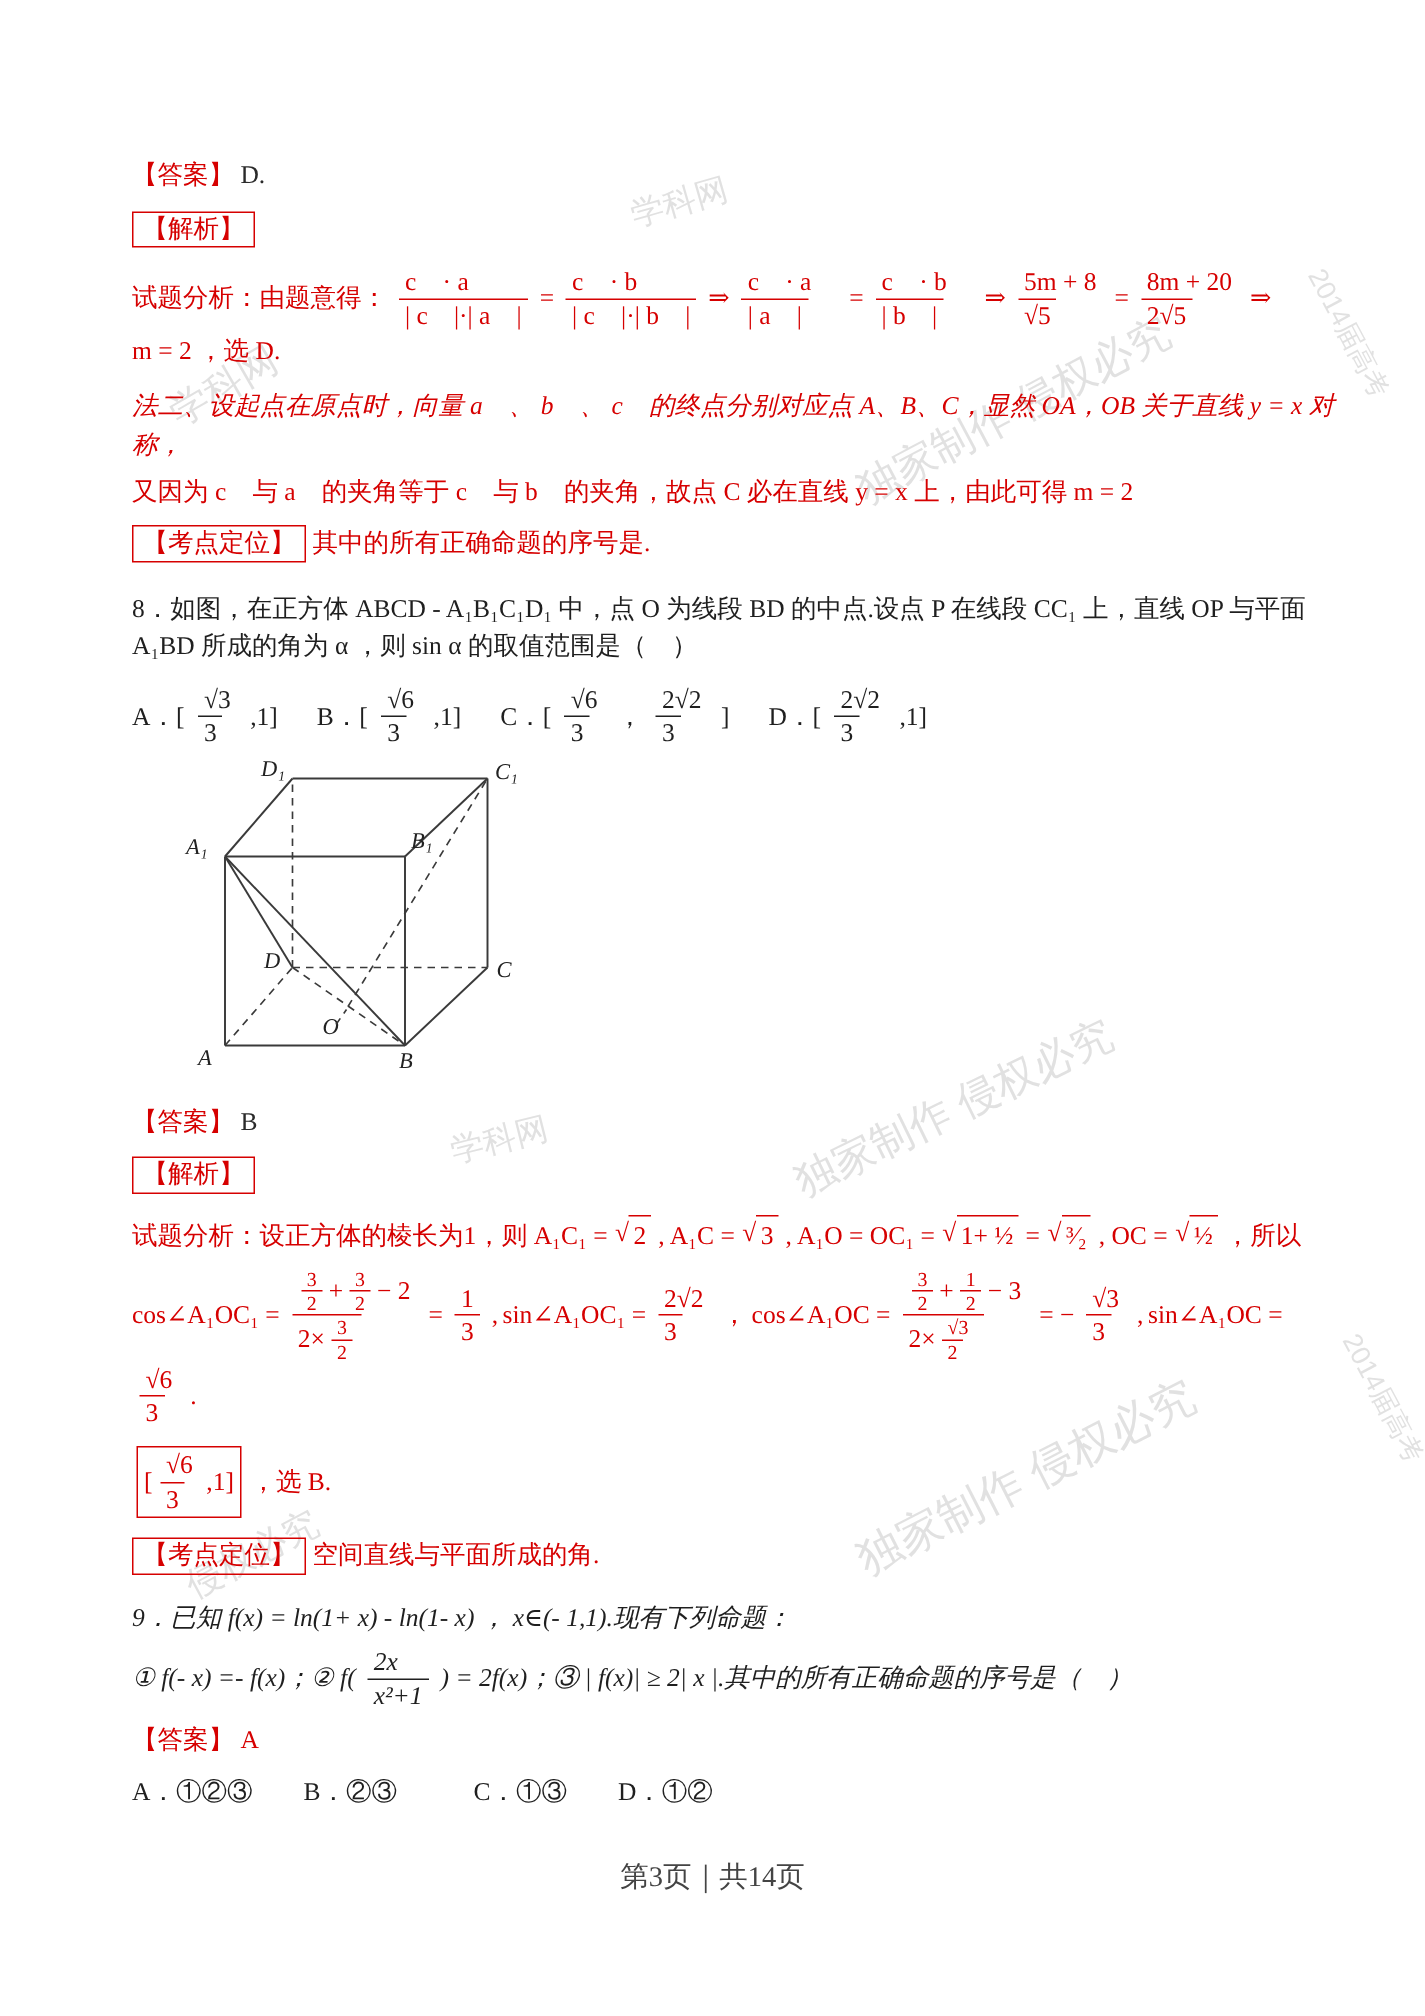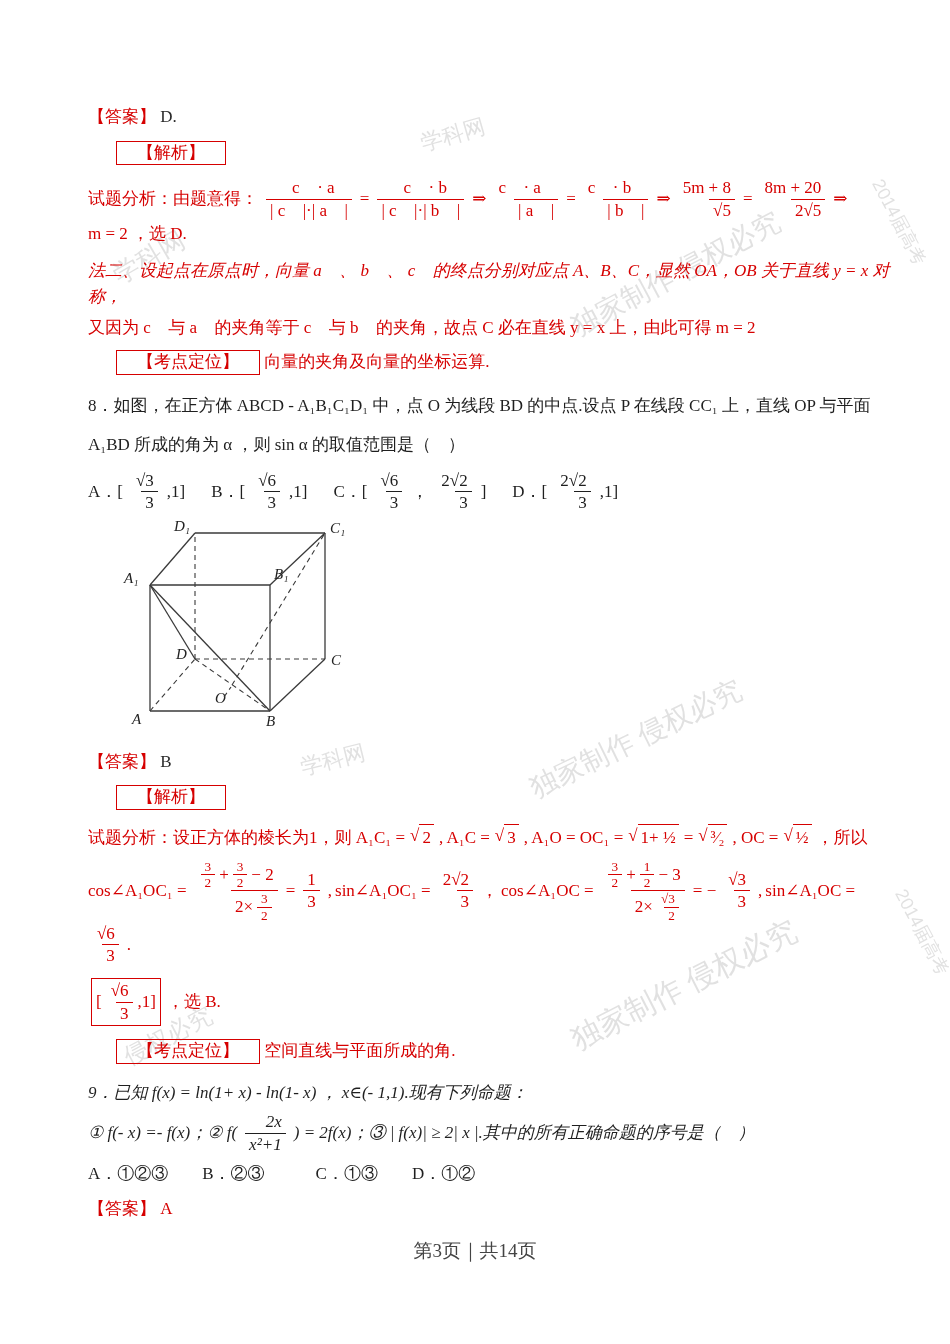--- a/index.html
+++ b/index.html
@@ -6,41 +6,41 @@
   body{width:950px;height:1344px;background:#ffffff;position:relative;
        font-family:"Liberation Serif","DejaVu Serif",serif;color:#1f1f1f;overflow:hidden;}
   .page{position:absolute;inset:0;background:#fff;}
   .wm{position:absolute;color:#c9c9c9;opacity:.55;white-space:nowrap;z-index:0;
       font-family:"Liberation Sans","DejaVu Sans",sans-serif;}
   .content{position:absolute;left:88px;top:104px;right:60px;z-index:1;font-size:17px;line-height:1.5;}
   .line{margin:0 0 10px 0;}
   .red{color:#d60000;}
   .dark{color:#2a2a2a;}
   .tag{color:#d60000;}
-  .tagbox{display:inline-block;border:1px solid #d60000;color:#d60000;padding:0 20px;line-height:1.35;margin-left:28px;}
+  .tagbox{display:inline-block;border:1px solid #d60000;color:#d60000;padding:0 6px;line-height:1.35;}
   .fline{display:flex;flex-wrap:wrap;align-items:center;column-gap:3px;}
-  .frac{display:inline-flex;flex-direction:column;align-items:flex-end;vertical-align:middle;
+  .frac{display:inline-flex;flex-direction:column;align-items:flex-start;vertical-align:middle;
         margin:0 5px;text-align:center;line-height:1.25;}
   .frac .fn{display:inline-flex;align-items:center;justify-content:center;padding:0 4px;column-gap:2px;}
   .frac .fd{display:inline-flex;align-items:center;justify-content:center;padding:0 4px;column-gap:2px;
             border-top:1px solid currentColor;}
   .frac.mini{font-size:0.78em;margin:0 2px;line-height:1.15;}
   .sq{display:inline-flex;align-items:flex-start;margin:0 2px;}
   .sq .rt{transform:translateY(-1px);}
   .sq .rad{border-top:1px solid currentColor;padding:0 3px;}
   .boxed{display:inline-flex;align-items:center;border:1px solid #d60000;padding:1px 4px;margin:0 3px;}
   .diagram{margin:2px 0 10px 24px;}
   .diagram svg .edge{stroke:#3a3a3a;stroke-width:1.3;fill:none;}
   .diagram svg .hid{stroke-dasharray:5 4;stroke-width:1.1;}
   .diagram svg text{font-size:15px;font-style:italic;fill:#222;
         font-family:"Liberation Serif","DejaVu Serif",serif;}
   .footer{position:absolute;left:0;right:0;top:1238px;text-align:center;font-size:19px;color:#444;z-index:1;}
   .opts8{display:flex;align-items:center;flex-wrap:wrap;column-gap:4px;margin-bottom:6px;}
   .optgap{width:18px;display:inline-block;}
-  .mb4{margin-bottom:14px;} .mb6{margin-bottom:6px;font-style:italic;} .mb8{margin-bottom:8px;}
+  .mb4{margin-bottom:0;} .mb6{margin-bottom:6px;font-style:italic;} .mb8{margin-bottom:8px;}
   .mb12{margin-bottom:12px;} .mb14{margin-bottom:14px;} .mb16{margin-bottom:16px;} .mb18{margin-bottom:18px;}
 </style>
 </head>
 <body>
 
 <div class="page">
 
   <span class="wm" style="left:420px;top:120px;transform:rotate(-16deg);font-size:22px;">学科网</span>
   <span class="wm" style="left:560px;top:255px;transform:rotate(-28deg);font-size:28px;">独家制作 侵权必究</span>
   <span class="wm" style="left:110px;top:240px;transform:rotate(-30deg);font-size:26px;">学科网</span>
@@ -94,21 +94,21 @@
       </span>
       <span>⇒</span>
       <span>m = 2 ，选 D.</span>
     </div>
 
     <div class="line red mb6">法二、设起点在原点时，向量 a⃗ 、 b⃗ 、 c⃗ 的终点分别对应点 A、B、C，显然 OA，OB 关于直线 y = x 对称，</div>
     <div class="line red mb8">又因为 c⃗ 与 a⃗ 的夹角等于 c⃗ 与 b⃗ 的夹角，故点 C 必在直线 y = x 上，由此可得 m = 2</div>
 
     <div class="line red mb18">
       <span class="tagbox">【考点定位】</span>
-      <span>向量的夹角及向量的坐标运算.</span>
+      <span>其中的所有正确命题的序号是.</span>
     </div>
 
     <div class="line mb4">8．如图，在正方体 ABCD - A₁B₁C₁D₁ 中，点 O 为线段 BD 的中点.设点 P 在线段 CC₁ 上，直线 OP 与平面</div>
     <div class="line mb12">A₁BD 所成的角为 α ，则 sin α 的取值范围是（　）</div>
 
     <div class="opts8">
       <span>A．[</span>
       <span class="frac">
         <span class="fn">√3</span>
         <span class="fd">3</span>
@@ -305,26 +305,26 @@
 
     <div class="fline mb6">
       <span>① f(- x) =- f(x)；② f(</span>
       <span class="frac">
         <span class="fn">2x</span>
         <span class="fd">x²+1</span>
       </span>
       <span>) = 2f(x)；③ | f(x)| ≥ 2| x |.其中的所有正确命题的序号是（　）</span>
     </div>
 
-    <div class="line">A．①②③　　B．②③　　　C．①③　　D．①②</div>
-
     <div class="line red">
       <span class="tag">【答案】</span>
       <span>A</span>
     </div>
 
+    <div class="line">A．①②③　　B．②③　　　C．①③　　D．①②</div>
+
   </div>
 
   <div class="footer">
     <span>第3页｜共14页</span>
   </div>
 
 </div>
 
 </body></html>

